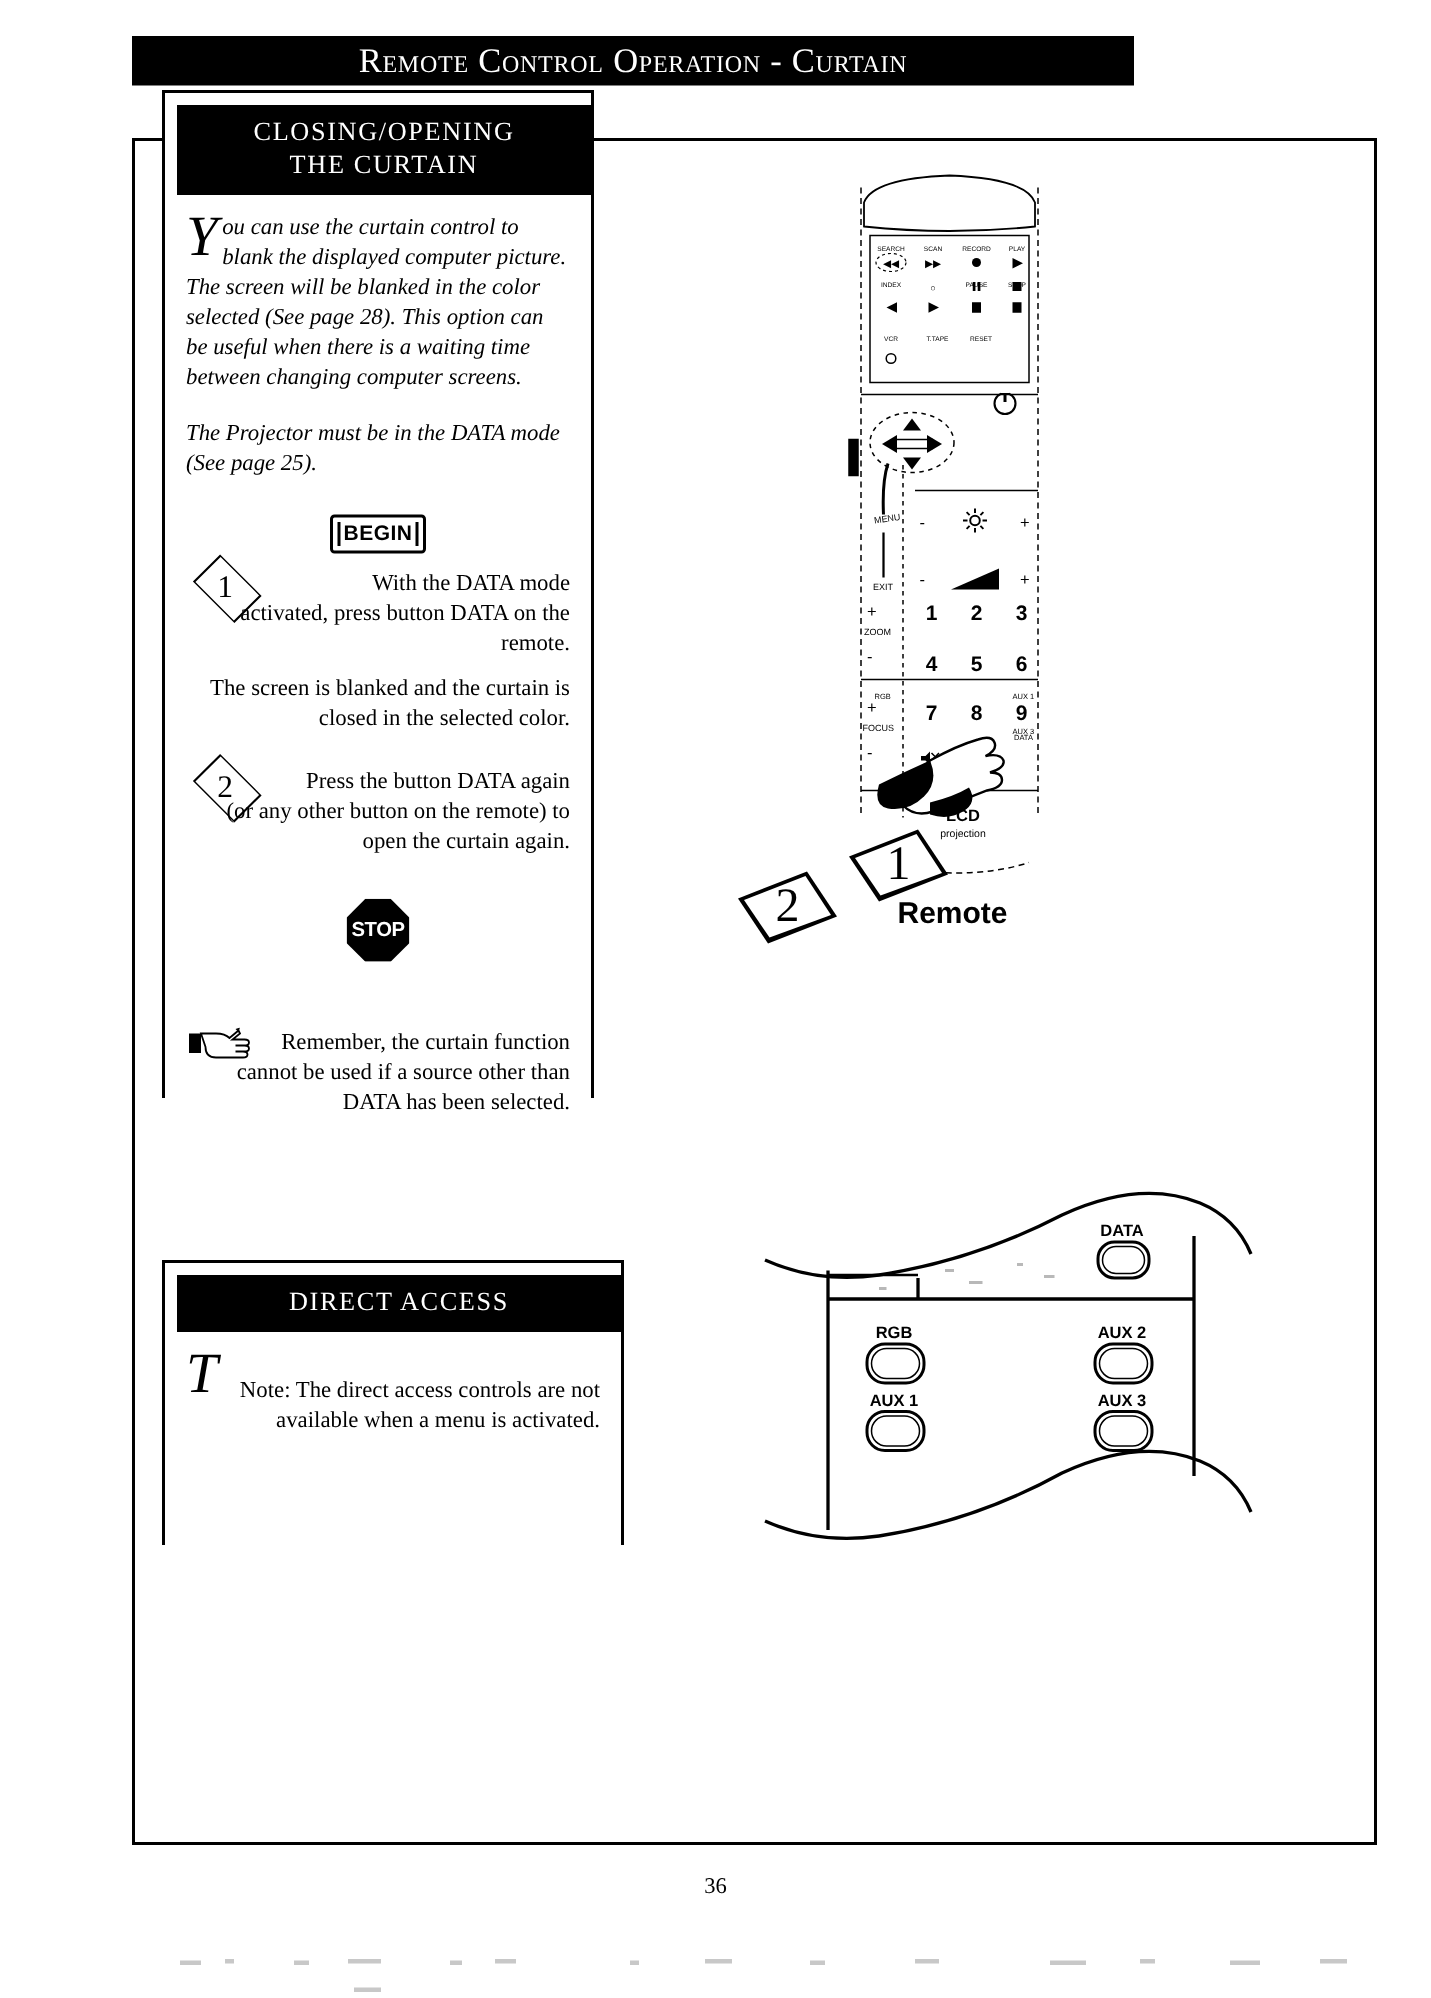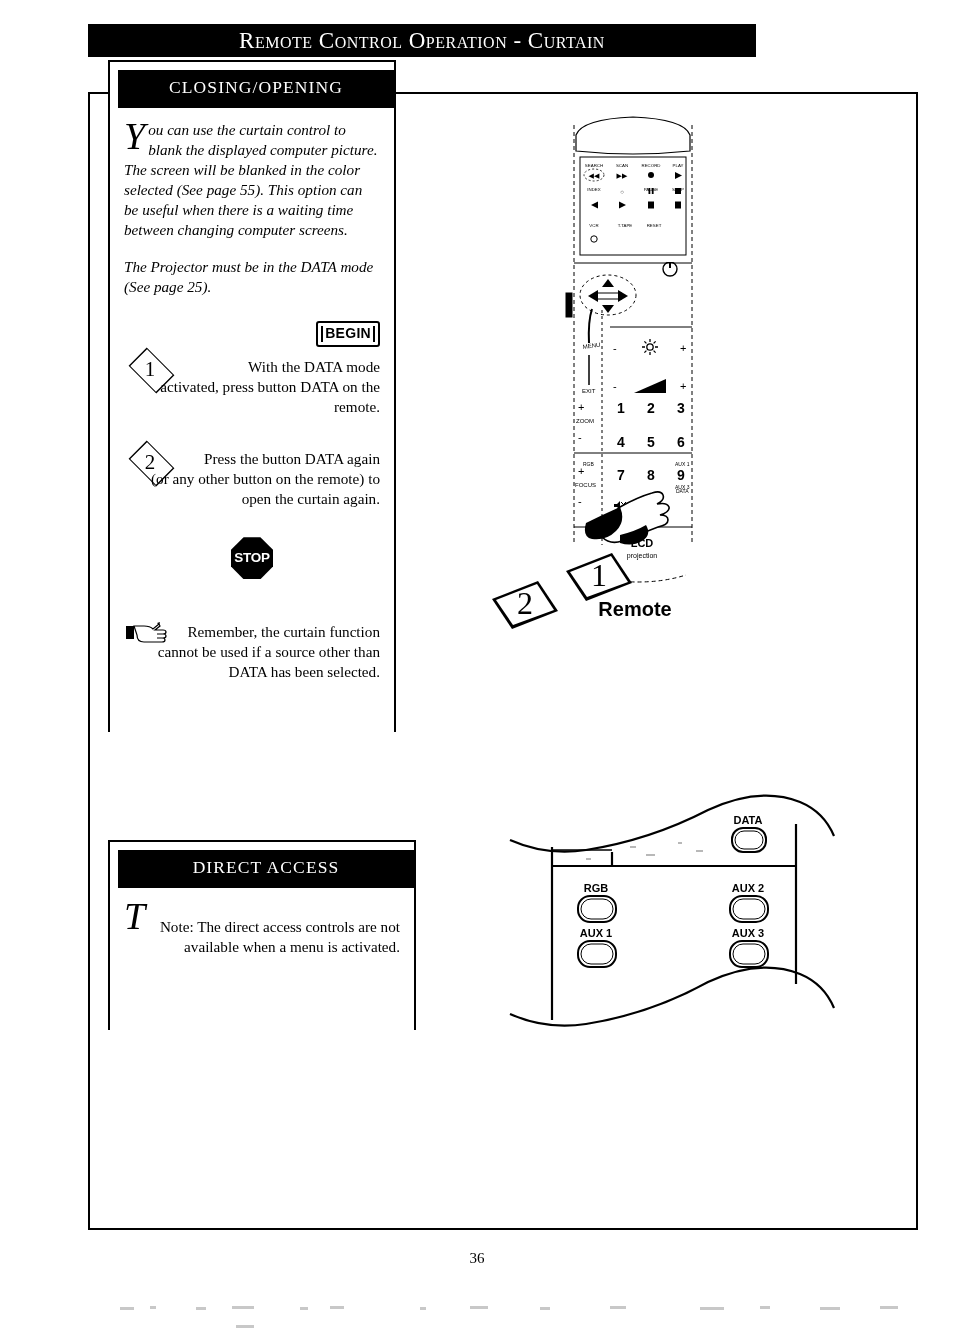--- a/index.html
+++ b/index.html
@@ -126,21 +126,21 @@
     font-size: 38px;
     line-height: 0.78;
     padding-right: 3px;
     padding-top: 2px;
     font-style: italic;
     font-family: "Liberation Serif", serif;
   }
 
   
   .begin-wrap {
-    text-align: right;
+    text-align: center;
     margin: 2px 0 0 0;
   }
   .begin-tag {
     display: inline-block;
     border: 2px solid #000;
     border-radius: 3px;
     padding: 1px 7px 2px 7px;
     font-family: "Liberation Sans", sans-serif;
     font-weight: bold;
     font-size: 14px;
@@ -281,24 +281,25 @@
 <div class="title-banner">
   <span class="title-text">Remote Control Operation - Curtain</span>
 </div>
 
 <div class="page-frame"></div>
 
 <div class="box" id="curtain-box">
   <div class="box-inner">
     <div class="box-header">
       <div>CLOSING/OPENING</div>
+      <div>THE CURTAIN</div>
     </div>
     <div class="box-body">
       <p class="para-italic">
-        <span class="dropcap">Y</span><span>ou can use the curtain control to blank the displayed computer picture. The screen will be blanked in the color selected (See page 55). This option can be useful when there is a waiting time between changing computer screens.</span>
+        <span class="dropcap">Y</span><span>ou can use the curtain control to blank the displayed computer picture. The screen will be blanked in the color selected (See page 28). This option can be useful when there is a waiting time between changing computer screens.</span>
       </p>
       <div class="gap-md"></div>
       <p class="para-italic">The Projector must be in the DATA mode (See page 25).</p>
 
       <div class="gap-lg"></div>
 
       <div class="begin-wrap">
         <span class="begin-tag">BEGIN</span>
       </div>
 
@@ -306,20 +307,21 @@
 
       <div class="step-line">
         <span class="diamond">
           <span class="dshape"></span>
           <span class="dnum">1</span>
         </span>
         <p class="para-roman step-text">With the DATA mode activated, press button DATA on the remote.</p>
       </div>
 
       <div class="gap-sm"></div>
+      <p class="para-roman">The screen is blanked and the curtain is closed in the selected color.</p>
 
       <div class="gap-lg"></div>
 
       <div class="step-line">
         <span class="diamond">
           <span class="dshape"></span>
           <span class="dnum">2</span>
         </span>
         <p class="para-roman step-text">Press the button DATA again (or any other button on the remote) to open the curtain again.</p>
       </div>

